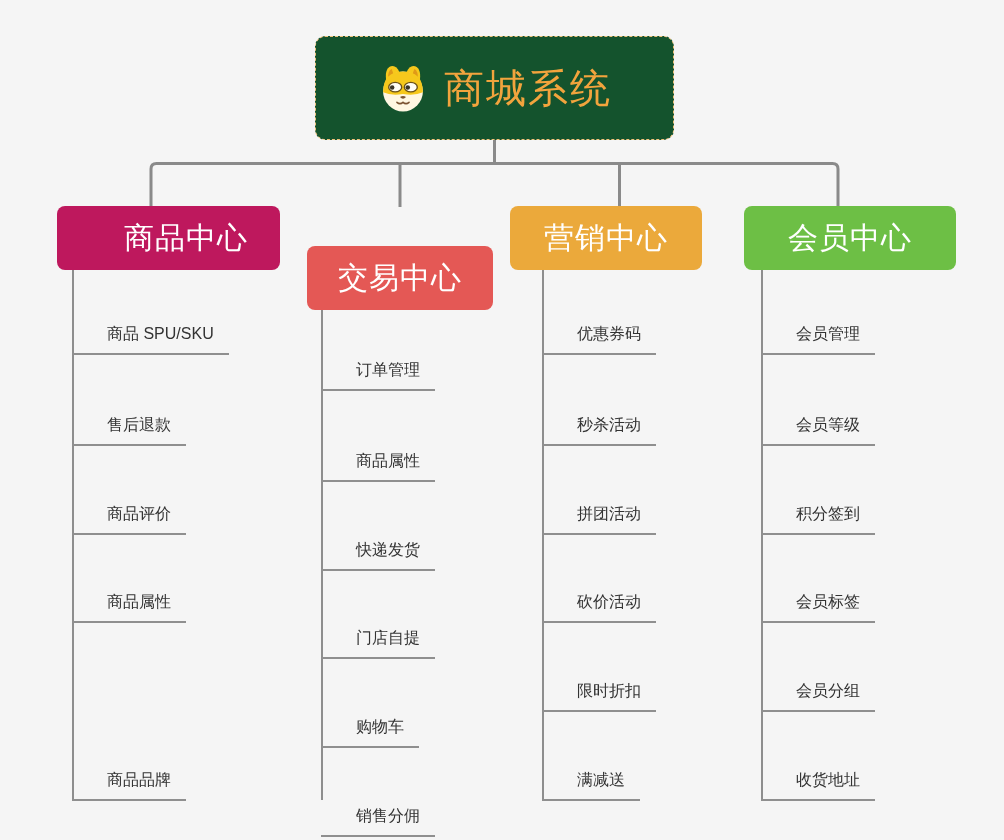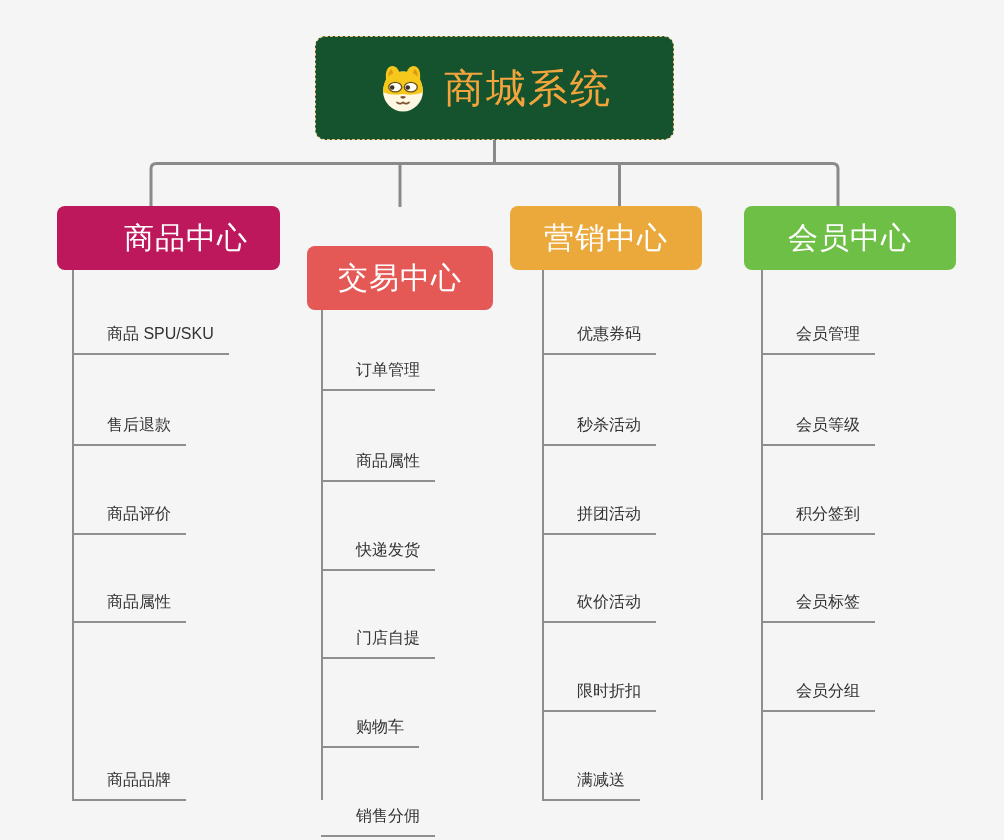--- a/index.html
+++ b/index.html
@@ -107,14 +107,15 @@
   <div class="leaf c3 r3">拼团活动</div>
   <div class="leaf c3 r4">砍价活动</div>
   <div class="leaf c3 r5">限时折扣</div>
   <div class="leaf c3 r6">满减送</div>
 
   <div class="leaf c4 r1">会员管理</div>
   <div class="leaf c4 r2">会员等级</div>
   <div class="leaf c4 r3">积分签到</div>
   <div class="leaf c4 r4">会员标签</div>
   <div class="leaf c4 r5">会员分组</div>
+  <div class="leaf c4 r6">收货地址</div>
 
 </div>
 
 </body></html>

